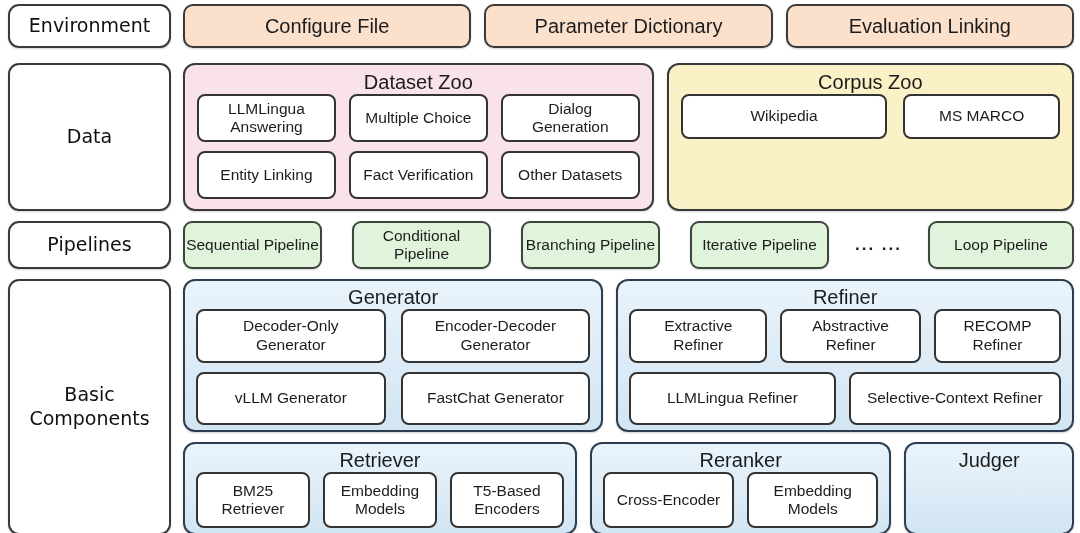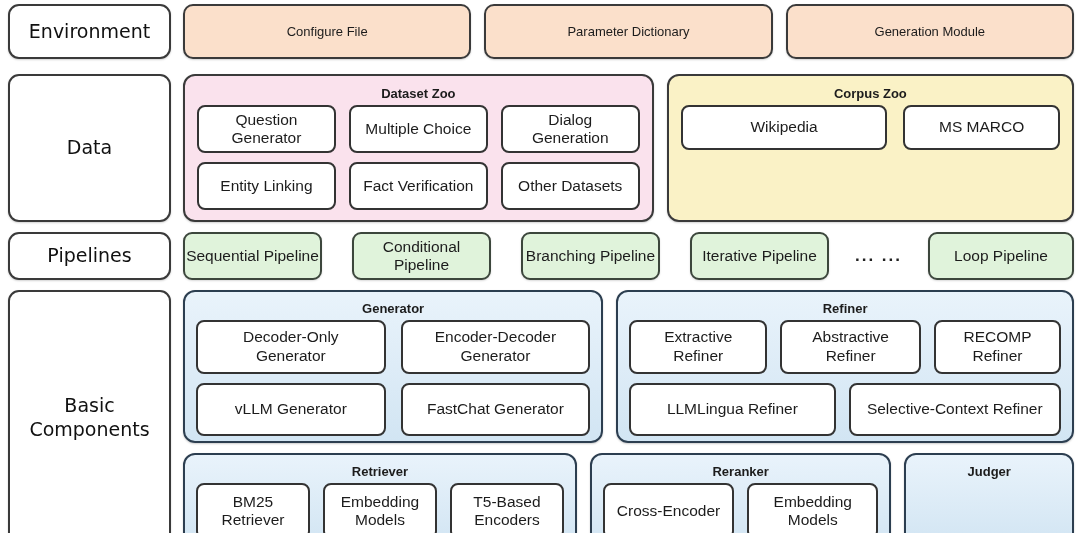--- a/index.html
+++ b/index.html
@@ -6,49 +6,49 @@
     --peach:#FBE0CB; --pink:#FAE2ED; --yellow:#FAF2C6; --green:#E0F3DB;
     --blue-light:#E9F3FB; --blue:#D2E5F3; --border-dark:#3A3A3A;
     --border-blue:#2C3E50; --box-white:#FFFFFF; --text:#1C1C1C;
   }
   *{box-sizing:border-box;margin:0;padding:0;}
   html,body{background:#fff;}
   body{font-family:"Liberation Sans", sans-serif;color:var(--text);}
   .page{width:1080px;height:533px;background:#fff;padding:4px 6px 5px 8px;position:relative;overflow:hidden;}
 
   .row{display:flex;gap:12px;}
-  .row1{height:55px;margin-bottom:15px;}
+  .row1{height:44px;margin-bottom:15px;}
   .row2{height:148px;margin-bottom:10px;}
   .row3{height:48px;margin-bottom:10px;}
   .row4{height:256px;}
 
   .rowlabel{
     flex:0 0 163px;background:#fff;border:2.5px solid var(--border-dark);
     border-radius:11px;display:flex;align-items:center;justify-content:center;
     text-align:center;font-family:"DejaVu Sans", sans-serif;font-size:19px;
     color:#111;box-shadow:0 1px 2px rgba(0,0,0,.18);
   }
   .rowlabel span{max-width:128px;line-height:1.25;}
 
   .content{flex:1;display:flex;gap:13px;min-width:0;}
 
   
   .peach{
     flex:1;background:var(--peach);border:2.5px solid var(--border-dark);
     border-radius:10px;display:flex;align-items:center;justify-content:center;
-    font-size:13px;box-shadow:0 1px 2px rgba(0,0,0,.18);
+    font-size:20px;box-shadow:0 1px 2px rgba(0,0,0,.18);
   }
 
   
   .panel{
     border:2.5px solid var(--border-dark);border-radius:12px;
     padding:5px 12px 10px 12px;display:flex;flex-direction:column;
     box-shadow:0 1px 2px rgba(0,0,0,.18);min-width:0;
   }
-  .panel-title{font-weight:bold;font-size:13px;text-align:center;flex:0 0 24px;
+  .panel-title{font-weight:normal;font-size:20px;text-align:center;flex:0 0 24px;
     display:flex;align-items:center;justify-content:center;}
   .pink-panel{background:var(--pink);flex:475 1 0;}
   .yellow-panel{background:var(--yellow);flex:407 1 0;}
 
   .whitebox{
     background:var(--box-white);border:2px solid #333;border-radius:8px;
     display:flex;align-items:center;justify-content:center;text-align:center;
     font-size:15.5px;line-height:1.18;padding:2px 8px;min-width:0;
   }
 
@@ -101,34 +101,34 @@
 
 <div class="page">
 
   <div class="row row1">
     <div class="rowlabel">
       <span>Environment</span>
     </div>
     <div class="content">
       <div class="peach">Configure File</div>
       <div class="peach">Parameter Dictionary</div>
-      <div class="peach">Generation Module</div>
+      <div class="peach">Evaluation Linking</div>
     </div>
   </div>
 
   <div class="row row2">
     <div class="rowlabel">
       <span>Data</span>
     </div>
     <div class="content">
 
       <div class="panel pink-panel">
         <div class="panel-title">Dataset Zoo</div>
         <div class="dataset-grid">
-          <div class="whitebox">Question Generator</div>
+          <div class="whitebox">LLMLingua Answering</div>
           <div class="whitebox">Multiple Choice</div>
           <div class="whitebox">Dialog Generation</div>
           <div class="whitebox">Entity Linking</div>
           <div class="whitebox">Fact Verification</div>
           <div class="whitebox">Other Datasets</div>
         </div>
       </div>
 
       <div class="panel yellow-panel">
         <div class="panel-title">Corpus Zoo</div>

